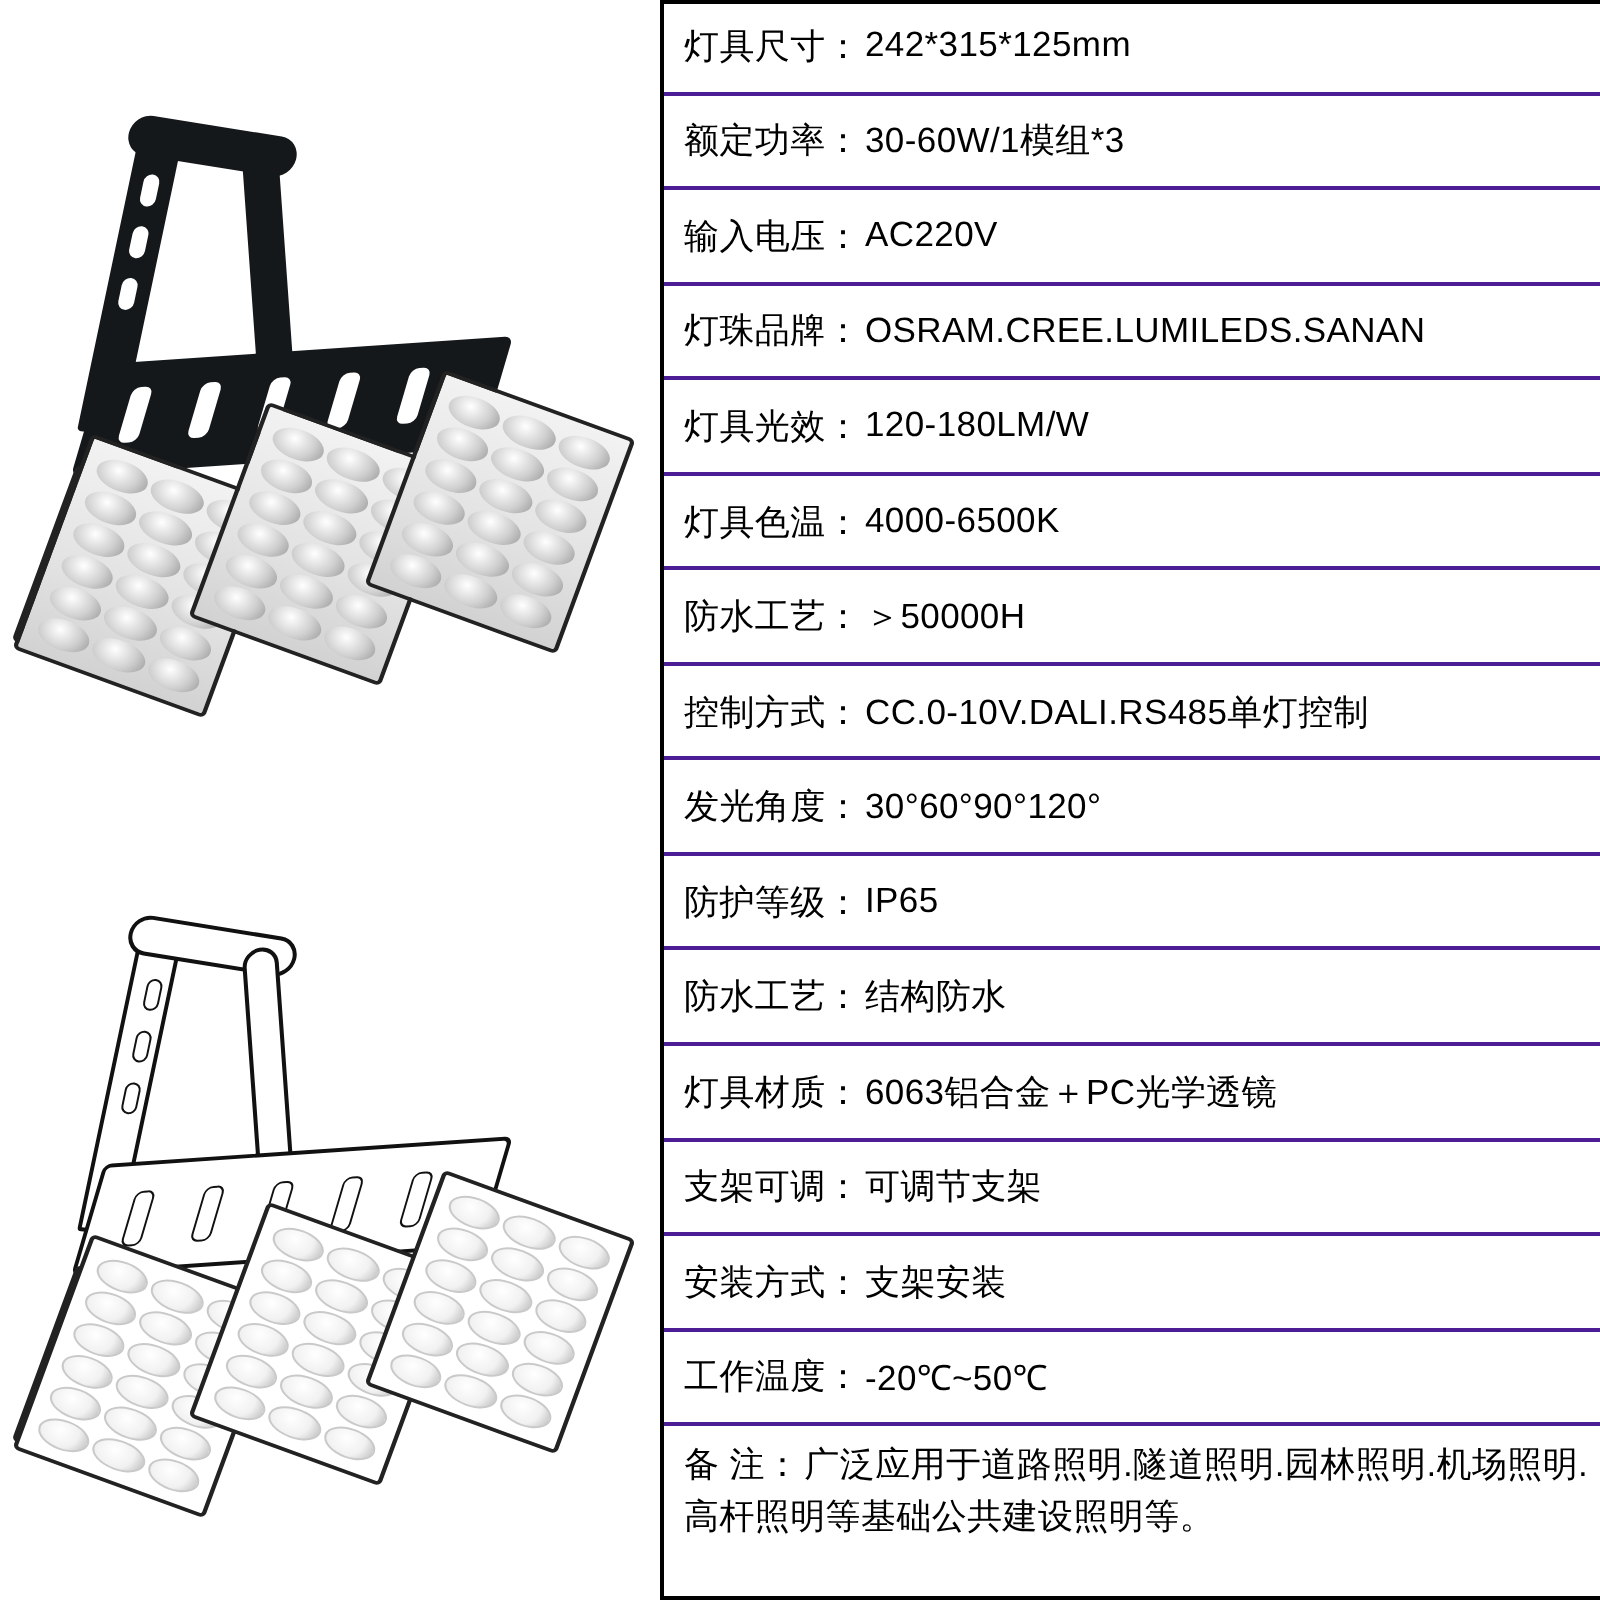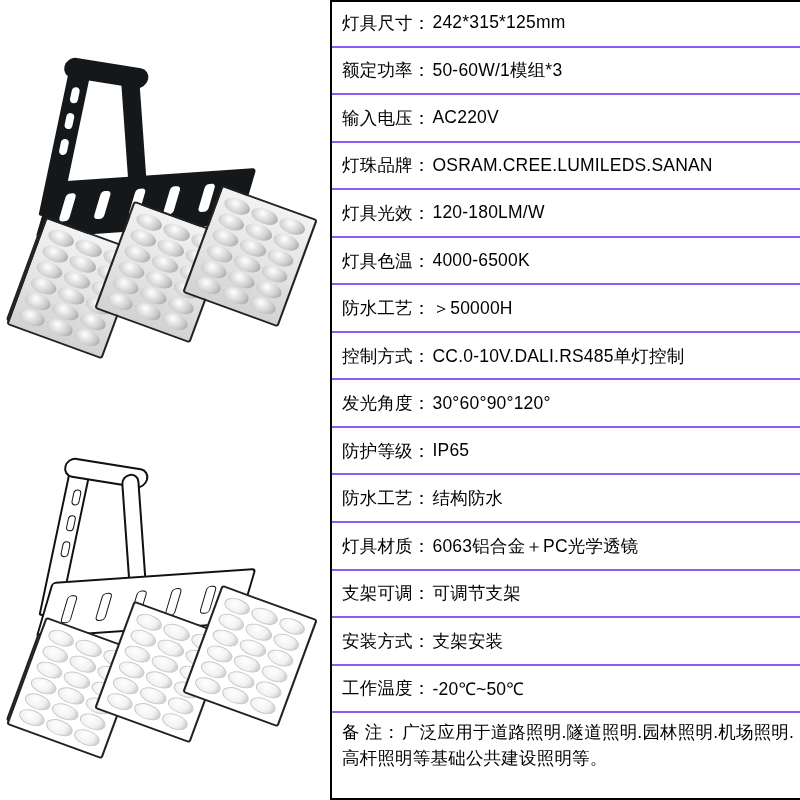--- a/index.html
+++ b/index.html
@@ -183,21 +183,21 @@
   .light .module .lens-grid i { background: radial-gradient(circle at 40% 35%, #ffffff 0%, #f1f1f1 55%, #b9b9b9 100%); border: 1px solid #c9c9c9; }
 
   
   .specs {
     flex: 1 1 auto;
     border-left: 2px solid #000;
     display: flex;
     flex-direction: column;
   }
   .spec-row {
-    border-bottom: 2px solid #8b5cf6;
+    border-bottom: 2px solid #4c1d95;
     display: flex;
     align-items: center;
     padding: 0 0 0 10px;
     box-sizing: border-box;
     flex: 1 1 0;
     min-height: 0;
   }
   .spec-row:first-child { border-top: 0; }
   .spec-row.note {
     align-items: flex-start;
@@ -423,21 +423,21 @@
   </div>
 
   <div class="specs">
 
     <div class="spec-row">
       <span class="spec-label">灯具尺寸：</span>
       <span class="spec-value">242*315*125mm</span>
     </div>
     <div class="spec-row">
       <span class="spec-label">额定功率：</span>
-      <span class="spec-value">50-60W/1模组*3</span>
+      <span class="spec-value">30-60W/1模组*3</span>
     </div>
     <div class="spec-row">
       <span class="spec-label">输入电压：</span>
       <span class="spec-value">AC220V</span>
     </div>
     <div class="spec-row">
       <span class="spec-label">灯珠品牌：</span>
       <span class="spec-value">OSRAM.CREE.LUMILEDS.SANAN</span>
     </div>
     <div class="spec-row">

